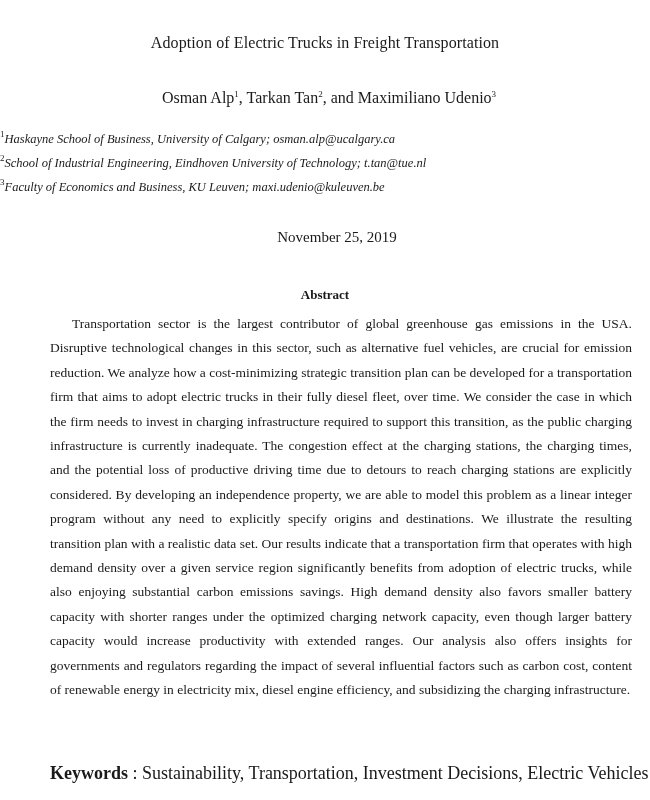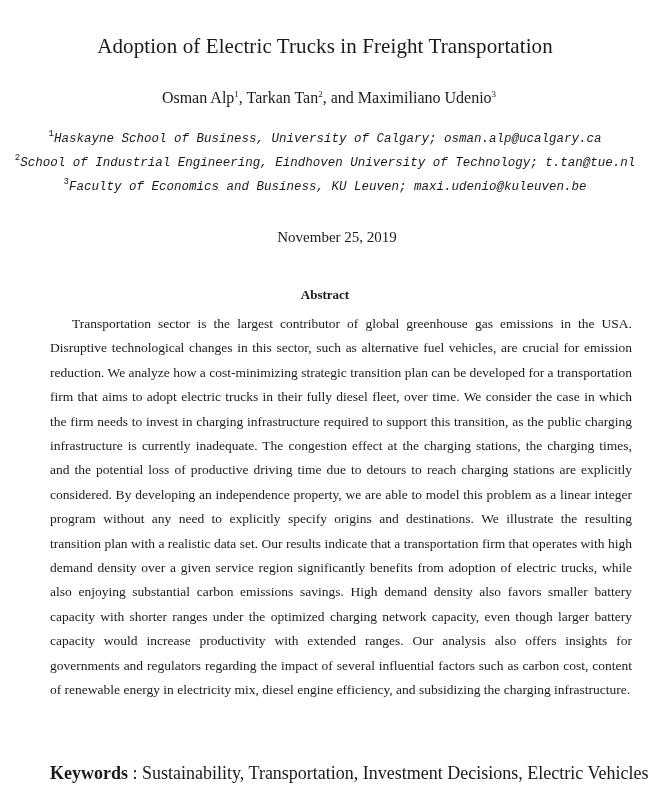--- a/index.html
+++ b/index.html
@@ -4,31 +4,31 @@
   <style>
     html, body { margin: 0; padding: 0; background: #ffffff; }
     body {
       width: 650px; height: 800px; overflow: hidden; position: relative;
       font-family: "DejaVu Serif", "Liberation Serif", serif;
       color: #1a1a1a;
     }
     .page { position: absolute; left: 0; top: 0; width: 650px; height: 800px; }
     .title {
       position: absolute; left: 0; top: 34px; width: 650px; text-align: center;
-      font-family: "Liberation Serif", serif; font-size: 21px; letter-spacing: 0.1px;
+      font-family: "Liberation Serif", serif; font-size: 16px; letter-spacing: 0.1px;
       white-space: nowrap;
     }
     .authors {
       position: absolute; left: 4px; top: 89px; width: 650px; text-align: center;
       font-family: "Liberation Serif", serif; font-size: 16px; white-space: nowrap;
     }
     .authors sup, .affil sup { font-size: 9px; vertical-align: 6px; line-height: 0; }
     .affils { position: absolute; left: 0; top: 127px; width: 650px; }
     .affil {
-      text-align: center; font-family: Liberation Mono, monospace; font-style: italic;
+      font-family: Liberation Serif, serif; font-style: italic;
       font-size: 12.5px; line-height: 24px; white-space: nowrap;
     }
     .affil sup { font-style: normal; }
     .date {
       position: absolute; left: 12px; top: 229px; width: 650px; text-align: center;
       font-family: "Liberation Serif", serif; font-size: 15px; white-space: nowrap;
     }
     .abstract-heading {
       position: absolute; left: 0; top: 287px; width: 650px; text-align: center;
       font-family: "Liberation Serif", serif; font-weight: bold; font-size: 13px;

